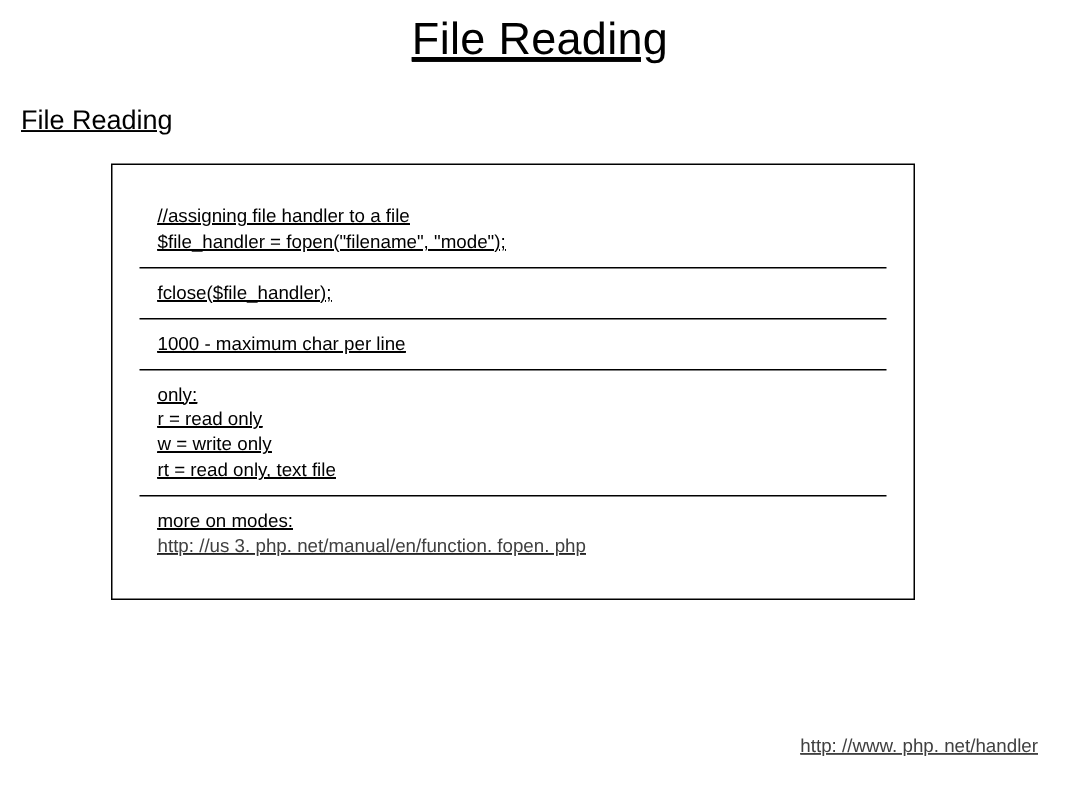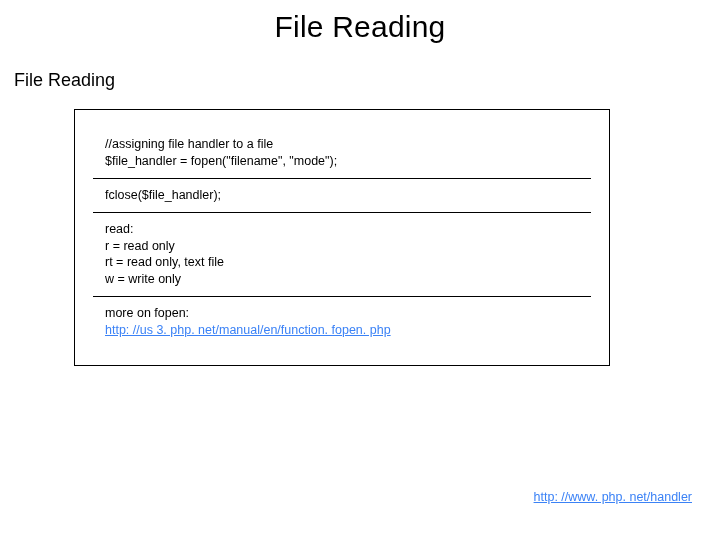--- a/index.html
+++ b/index.html
@@ -1,23 +1,23 @@
 <!DOCTYPE html>
 <html><head>
 <meta charset="utf-8">
 <style>
-  * { box-sizing: border-box; margin: 0; padding: 0; }
+  * { box-sizing: border-box; margin: 0; padding: 0; text-decoration: underline; }
   html, body { width: 720px; height: 540px; background: #fff; font-family: Arial, Helvetica, sans-serif; color: #000; }
   .slide { width: 720px; height: 540px; position: relative; padding: 10px 20px 10px 20px; }
   .title { font-size: 30px; font-weight: 400; text-align: center; margin-top: 0px; letter-spacing: 0.2px; }
   .subtitle { font-size: 18px; font-weight: 400; text-align: left; margin-top: 26px; margin-left: -6px; }
   .box { border: 1.5px solid #000; margin: 18px 90px 0 54px; padding: 18px; }
   .section { border-bottom: 1.5px solid #000; padding: 8px 12px; font-size: 12.5px; line-height: 1.35; }
   .section:last-child { border-bottom: none; }
-  .link { color: #3b82f6; text-decoration: underline; }
+  .link { color: #404040; text-decoration: underline; }
   .footer-link { position: absolute; right: 28px; bottom: 36px; font-size: 12.5px; }
 </style>
 </head>
 <body>
 
 <div class="slide">
   <h1 class="title">File Reading</h1>
   <div class="subtitle">File Reading</div>
 
   <div class="box">
@@ -25,30 +25,33 @@
     <div class="section">
       <div>//assigning file handler to a file</div>
       <div>$file_handler = fopen("filename", "mode");</div>
     </div>
 
 
     <div class="section">
       <div>fclose($file_handler);</div>
     </div>
 
-
     <div class="section">
-      <div>read:</div>
-      <div>r = read only</div>
-      <div>rt = read only, text file</div>
-      <div>w = write only</div>
+      <div>1000 - maximum char per line</div>
     </div>
 
     <div class="section">
-      <div>more on fopen:</div>
+      <div>only:</div>
+      <div>r = read only</div>
+      <div>w = write only</div>
+      <div>rt = read only, text file</div>
+    </div>
+
+    <div class="section">
+      <div>more on modes:</div>
       <a href="#" class="link">http: //us 3. php. net/manual/en/function. fopen. php</a>
     </div>
 
   </div>
 
   <div class="footer-link">
     <a href="#" class="link">http: //www. php. net/handler</a>
   </div>
 </div>
 

